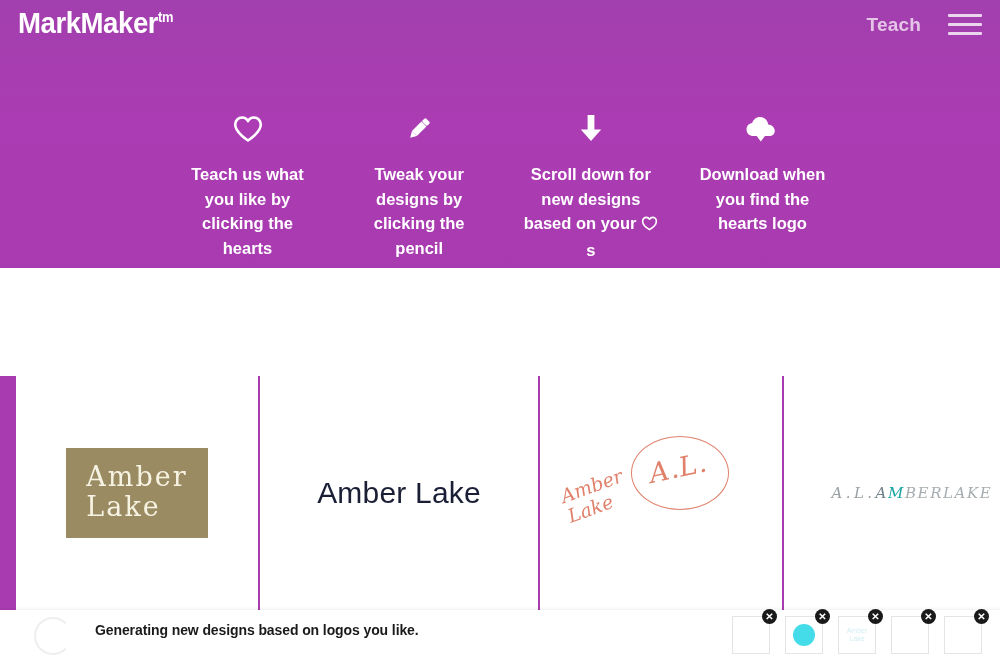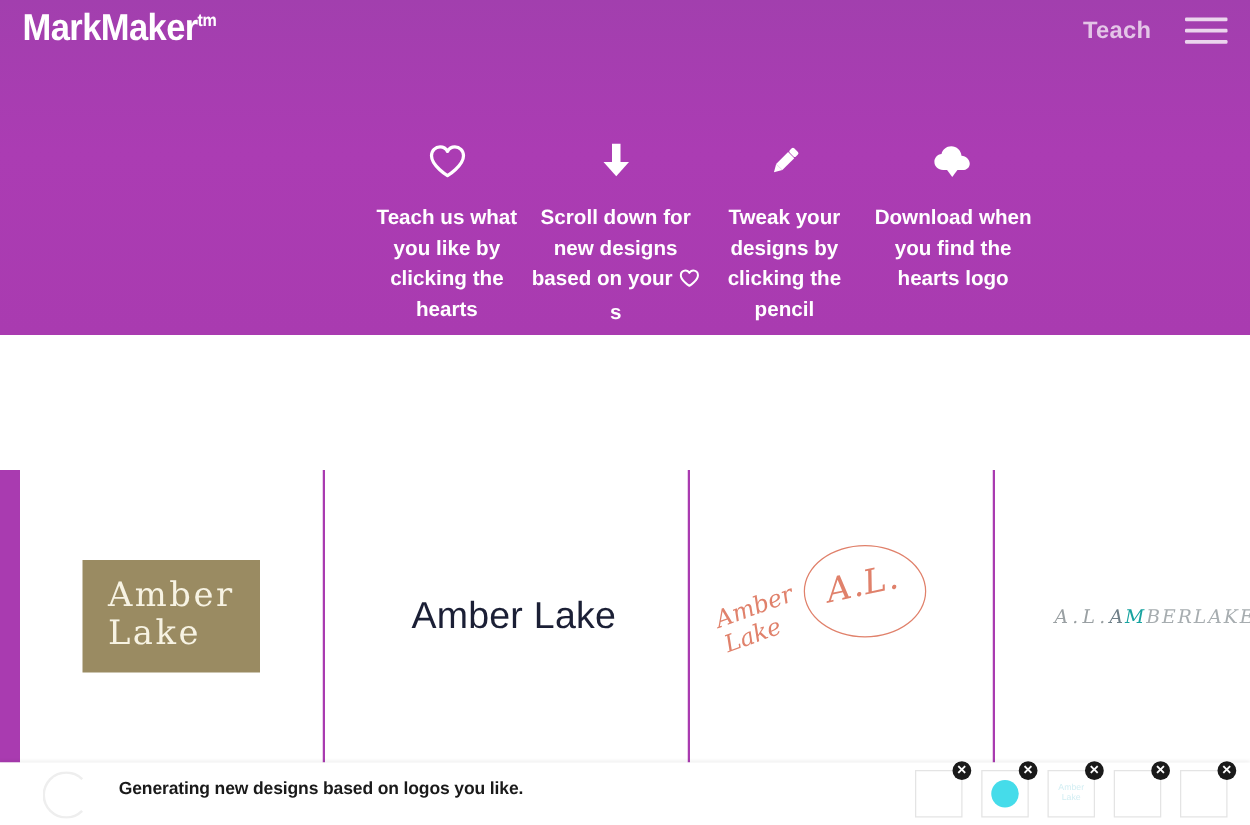--- a/index.html
+++ b/index.html
@@ -88,21 +88,21 @@
   }
   .hamburger span:last-child { margin-bottom: 0; }
 
   
   .instructions {
     position: absolute;
     left: 180px;
     top: 108px;
     width: 650px;
     display: flex;
-    justify-content: flex-end;
+    justify-content: space-between;
   }
   .instr-col {
     width: 135px;
     text-align: center;
     color: #ffffff;
   }
   .instr-icon {
     height: 42px;
     display: flex;
     align-items: center;
@@ -142,21 +142,21 @@
     height: 234px;
     background: #ffffff;
     flex: 0 0 auto;
     display: flex;
     align-items: center;
     justify-content: center;
     overflow: hidden;
     cursor: pointer;
   }
   .card.c1 { width: 242px; }
-  .card.c2 { width: 278px; padding-left: 12px; }
+  .card.c2 { width: 278px; }
   .card.c3 { width: 242px; }
   .card.c4 { width: 256px; }
   .divider {
     flex: 0 0 2px;
     width: 2px;
     height: 234px;
     background: #a93bb0;
   }
 
   .logo-wrap {
@@ -363,41 +363,41 @@
         <div class="instr-icon">
           <svg width="30" height="28" viewBox="0 0 30 28" aria-hidden="true">
             <path d="M15 25.5 C15 25.5 2.2 17.6 2.2 9.6 C2.2 5.4 5.4 2.5 9.1 2.5 C11.7 2.5 13.9 4 15 6.1 C16.1 4 18.3 2.5 20.9 2.5 C24.6 2.5 27.8 5.4 27.8 9.6 C27.8 17.6 15 25.5 15 25.5 Z" fill="none" stroke="#ffffff" stroke-width="2.6" stroke-linejoin="round"></path>
           </svg>
         </div>
         <div class="instr-text">Teach us what you like by clicking the hearts</div>
       </div>
 
       <div class="instr-col">
         <div class="instr-icon">
-          <svg width="26" height="30" viewBox="0 0 26 30" aria-hidden="true">
-            <rect x="9.6" y="1" width="6.8" height="17" fill="#ffffff"></rect>
-            <path d="M2.8 15.5 L13 27 L23.2 15.5 Z" fill="#ffffff"></path>
-          </svg>
-        </div>
-        <div class="instr-text"><span>Scroll down for new designs based on your</span> <span class="heart-inline"><svg width="17" height="15" viewBox="0 0 30 28" aria-hidden="true">
-                <path d="M15 25.5 C15 25.5 2.2 17.6 2.2 9.6 C2.2 5.4 5.4 2.5 9.1 2.5 C11.7 2.5 13.9 4 15 6.1 C16.1 4 18.3 2.5 20.9 2.5 C24.6 2.5 27.8 5.4 27.8 9.6 C27.8 17.6 15 25.5 15 25.5 Z" fill="none" stroke="#ffffff" stroke-width="3" stroke-linejoin="round"></path>
-              </svg></span><span>s</span></div>
-      </div>
-
-      <div class="instr-col">
-        <div class="instr-icon">
           <svg width="30" height="30" viewBox="0 0 30 30" aria-hidden="true">
             <g transform="rotate(45 15 15)">
               <rect x="11.5" y="2.5" width="7" height="5" rx="1.4" fill="#ffffff"></rect>
               <rect x="11.5" y="8" width="7" height="13.5" fill="#ffffff"></rect>
               <path d="M11.5 21.5 L18.5 21.5 L15 27.5 Z" fill="#ffffff"></path>
             </g>
           </svg>
         </div>
         <div class="instr-text">Tweak your designs by clicking the pencil</div>
+      </div>
+
+      <div class="instr-col">
+        <div class="instr-icon">
+          <svg width="26" height="30" viewBox="0 0 26 30" aria-hidden="true">
+            <rect x="9.6" y="1" width="6.8" height="17" fill="#ffffff"></rect>
+            <path d="M2.8 15.5 L13 27 L23.2 15.5 Z" fill="#ffffff"></path>
+          </svg>
+        </div>
+        <div class="instr-text"><span>Scroll down for new designs based on your</span> <span class="heart-inline"><svg width="17" height="15" viewBox="0 0 30 28" aria-hidden="true">
+                <path d="M15 25.5 C15 25.5 2.2 17.6 2.2 9.6 C2.2 5.4 5.4 2.5 9.1 2.5 C11.7 2.5 13.9 4 15 6.1 C16.1 4 18.3 2.5 20.9 2.5 C24.6 2.5 27.8 5.4 27.8 9.6 C27.8 17.6 15 25.5 15 25.5 Z" fill="none" stroke="#ffffff" stroke-width="3" stroke-linejoin="round"></path>
+              </svg></span><span>s</span></div>
       </div>
 
       <div class="instr-col">
         <div class="instr-icon">
           <svg width="34" height="28" viewBox="0 0 34 28" aria-hidden="true">
             <path d="M8.5 21 C4.4 21 1.5 18 1.5 14.4 C1.5 11.1 4 8.4 7.2 8.1 C8.1 4.6 11.2 2 15 2 C19.3 2 22.8 5.3 23.2 9.5 C26.8 9.7 29.8 12.5 29.8 15.9 C29.8 18.9 27.3 21 24.2 21 Z" fill="#ffffff"></path>
             <rect x="13" y="13" width="5.6" height="8" fill="#ffffff"></rect>
             <path d="M10.2 19 L15.8 26.5 L21.4 19 Z" fill="#ffffff"></path>
           </svg>
         </div>

